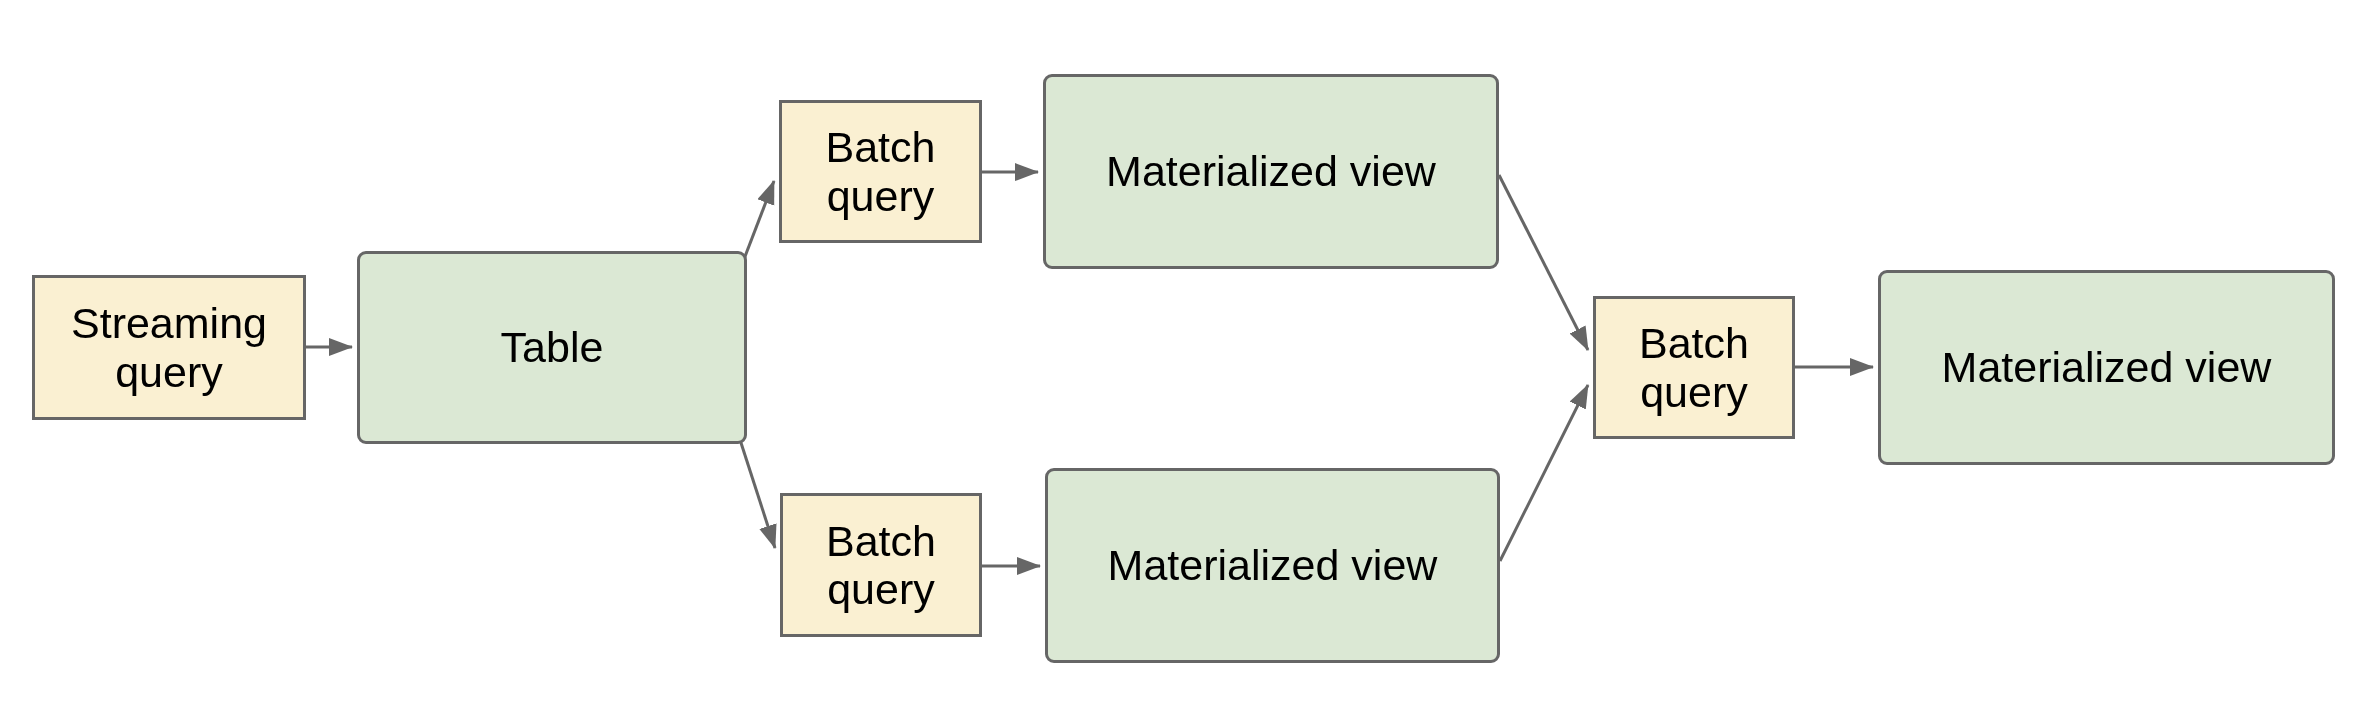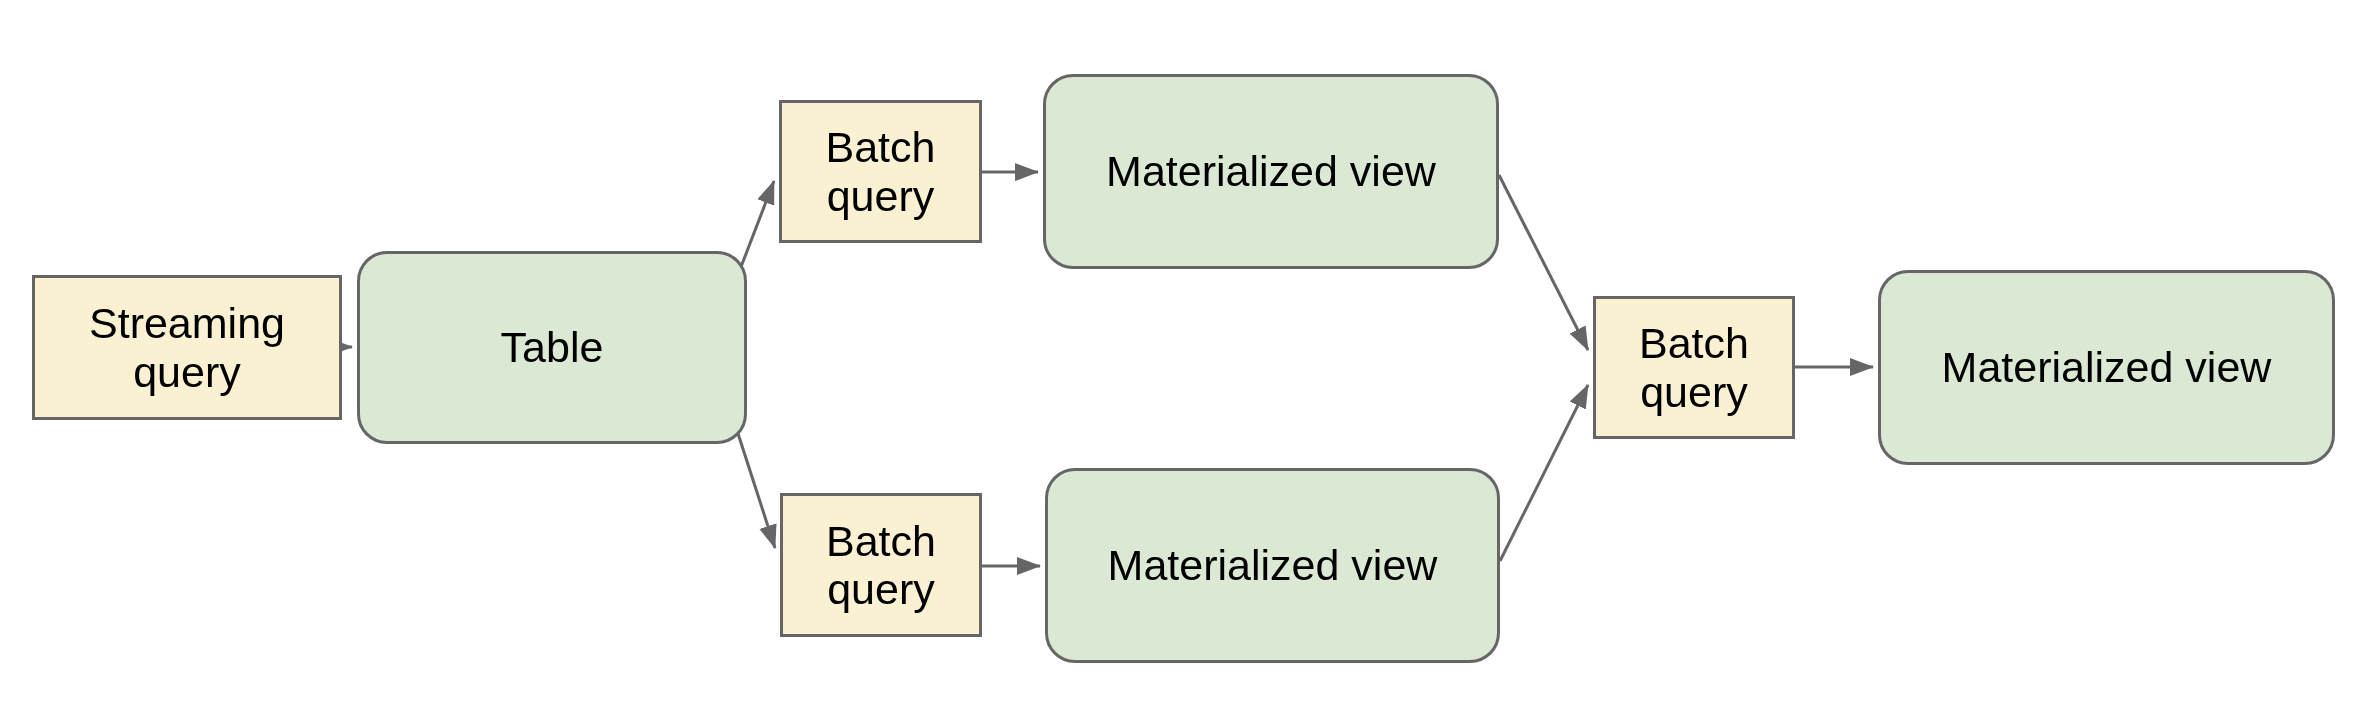--- a/index.html
+++ b/index.html
@@ -50,23 +50,23 @@
     line-height: 1.12;
     padding: 0 8px;
   }
   .node.yellow {
     background: var(--query-fill);
     border-radius: 0;
     justify-content: flex-end;
   }
   .node.green {
     background: var(--table-fill);
-    border-radius: 30px;
+    border-radius: 9px;
   }
-  #n-streaming   { left: 32px;   top: 275px; width: 310px; height: 145px; }
+  #n-streaming   { left: 32px;   top: 275px; width: 274px; height: 145px; }
   #n-table       { left: 357px;  top: 251px; width: 390px; height: 193px; }
   #n-bq-top      { left: 779px;  top: 100px; width: 203px; height: 143px; }
   #n-mv-top      { left: 1043px; top: 74px;  width: 456px; height: 195px; }
   #n-bq-bottom   { left: 780px;  top: 493px; width: 202px; height: 144px; }
   #n-mv-bottom   { left: 1045px; top: 468px; width: 455px; height: 195px; }
   #n-bq-right    { left: 1593px; top: 296px; width: 202px; height: 143px; }
   #n-mv-right    { left: 1878px; top: 270px; width: 457px; height: 195px; }
 </style>
 </head>
 <body>

